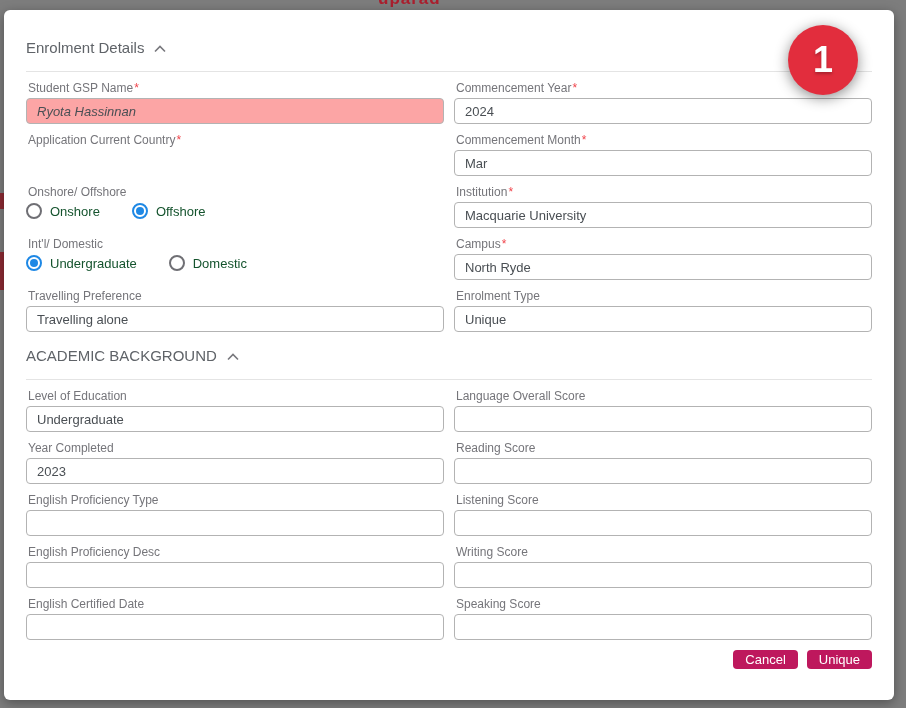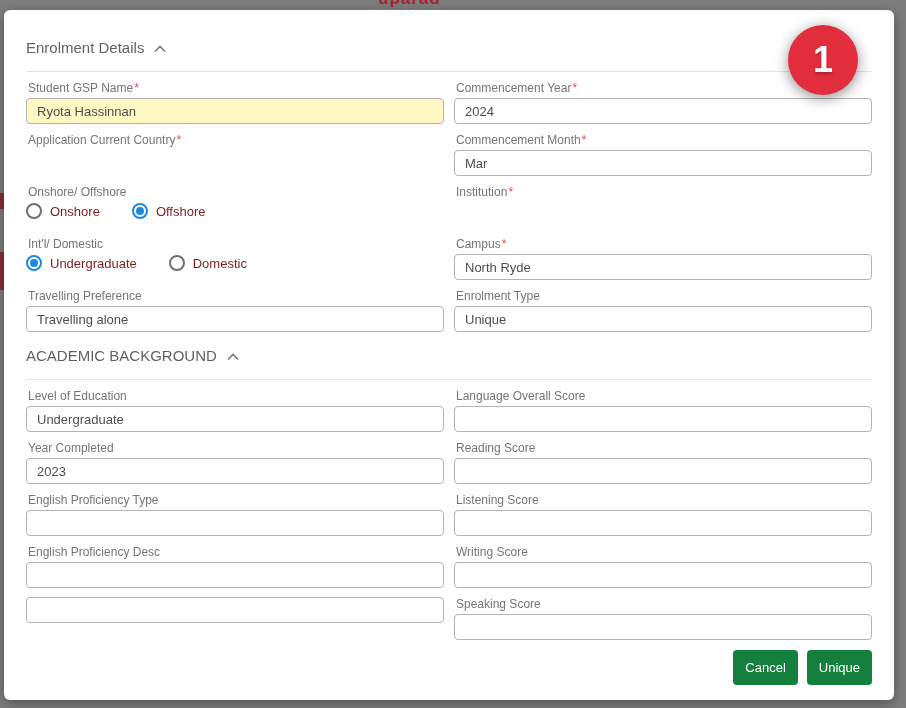--- a/index.html
+++ b/index.html
@@ -49,42 +49,42 @@
     padding-left:2px; margin-bottom:3px; white-space:nowrap;
   }
   .req { color:#f0454c; margin-left:1px; }
   .finput {
     width:100%; height:26px;
     border:1px solid #b3b3b3; border-radius:4px;
     padding:0 10px; font-size:13px; color:#4a4f54;
     background:#ffffff; outline:none;
     font-family:"Liberation Sans", sans-serif;
   }
-  .finput.disabled { background:#fef9c3; }
+  .finput.disabled { background:#fca5a5;font-style:italic; }
 
   
   .radio-row { display:flex; align-items:center; gap:0; margin-top:4px; }
   .radio { display:inline-flex; align-items:center; gap:8px; cursor:pointer; }
   .radio + .radio { margin-left:32px; }
   .rcircle {
     width:16px; height:16px; border-radius:50%;
     border:2px solid #6f6f74; position:relative; flex:0 0 auto;
   }
   .rcircle.checked { border-color:#1e88e5; }
   .rcircle.checked::after {
     content:""; position:absolute; left:2px; top:2px;
     width:8px; height:8px; border-radius:50%; background:#1e88e5;
   }
-  .rlabel { font-size:13px; color:#7f1d1d;text-align:center; }
+  .rlabel { font-size:13px; color:#14532d;text-align:center; }
 
   
   .actions { display:flex; justify-content:flex-end; gap:9px; margin-top:10px; }
   .btn {
-    border:none; border-radius:4px; background:#15803d; color:#ffffff;
-    font-size:13px; padding:0 12px; height:35px; cursor:pointer;
+    border:none; border-radius:4px; background:#be185d; color:#ffffff;
+    font-size:13px; padding:0 12px; height:19px; cursor:pointer;
     font-family:"Liberation Sans", sans-serif;
   }
 
   
   .step-badge {
     position:absolute; left:788px; top:25px; width:70px; height:70px;
     background:#e22d3d; border-radius:50%;
     box-shadow:0 3px 14px rgba(0,0,0,0.45);
     display:flex; align-items:center; justify-content:center;
     z-index:10;
@@ -143,20 +143,21 @@
         </span>
         <span class="radio">
           <span class="rcircle checked"></span>
           <span class="rlabel">Offshore</span>
         </span>
       </div>
     </div>
 
     <div class="field">
       <label class="flabel"><span>Institution</span><span class="req">*</span></label>
+      <input class="finput" value="Macquarie University" style="">
     </div>
 
     <div class="field">
       <label class="flabel"><span>Int'l/ Domestic</span></label>
       <div class="radio-row">
         <span class="radio">
           <span class="rcircle checked"></span>
           <span class="rlabel">Undergraduate</span>
         </span>
         <span class="radio">
@@ -229,20 +230,21 @@
       <label class="flabel"><span>English Proficiency Desc</span></label>
       <input class="finput" style="">
     </div>
 
     <div class="field">
       <label class="flabel"><span>Writing Score</span></label>
       <input class="finput" style="">
     </div>
 
     <div class="field">
+      <label class="flabel"><span>English Certified Date</span></label>
       <input class="finput" style="">
     </div>
 
     <div class="field">
       <label class="flabel"><span>Speaking Score</span></label>
       <input class="finput" style="">
     </div>
 
   </div>
 

